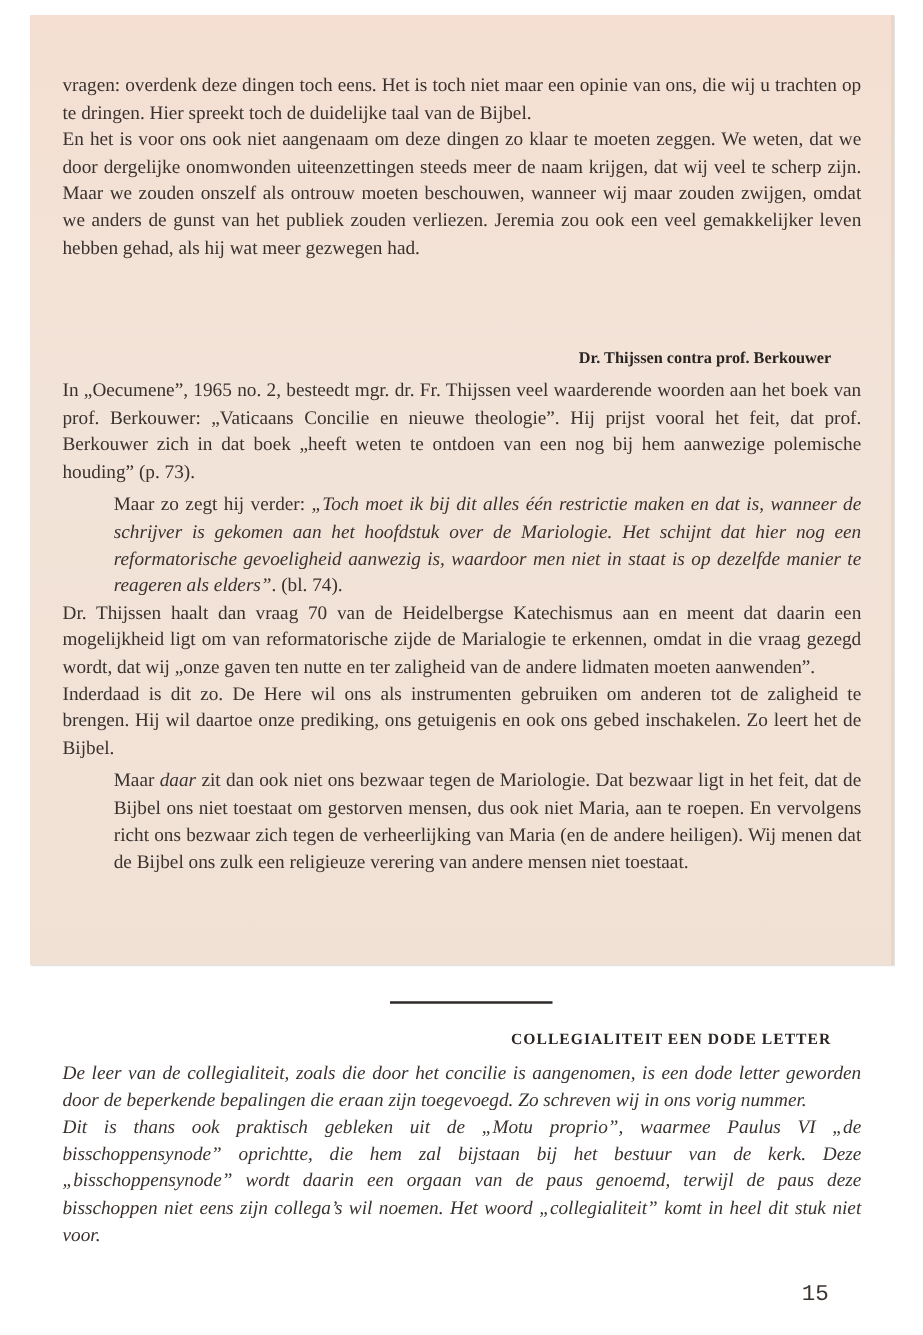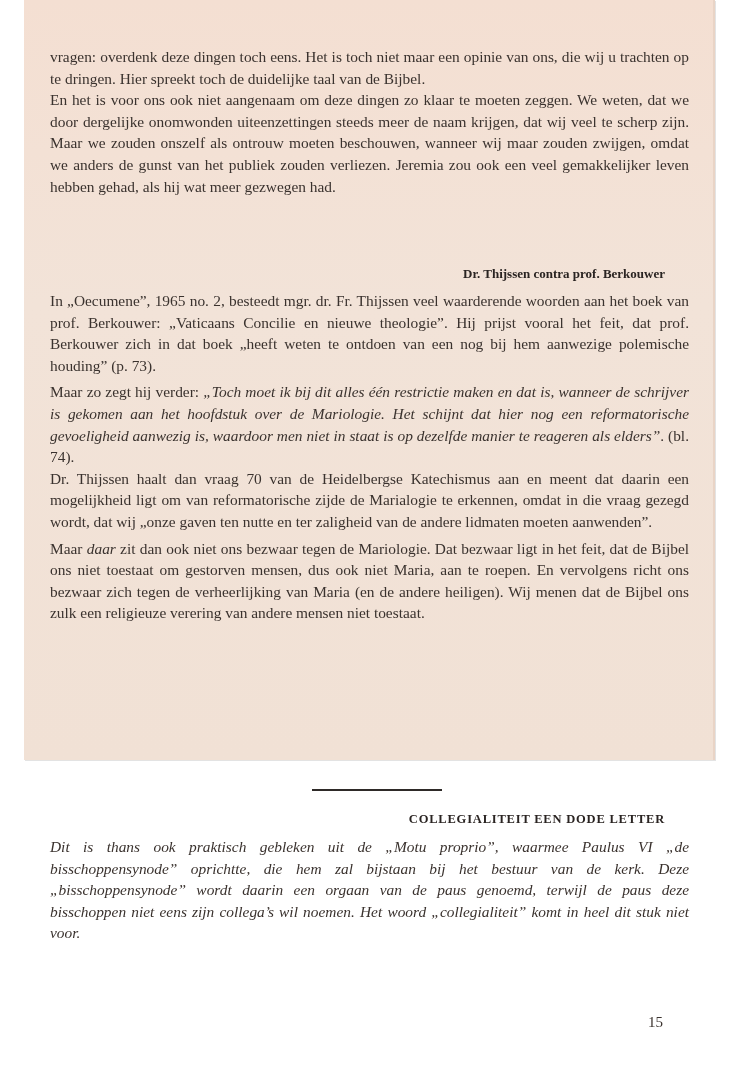--- a/index.html
+++ b/index.html
@@ -1,69 +1,71 @@
 <!DOCTYPE html>
 <html><head>
 <meta charset="utf-8">
 <style>
   html, body { margin: 0; padding: 0; background: #ffffff; }
   body { width: 738px; height: 1068px; position: relative; overflow: hidden; }
   .page {
-    position: absolute; left: 24px; top: 0; width: 689px; height: 760px;
+    position: absolute; left: 24px; top: 12px; width: 689px; height: 760px;
     background: #f2e1d5;
     background-image: linear-gradient(180deg, #f4dfd2 0%, #f2e3d8 40%, #f1e1d5 100%);
     border-right: 2px solid #e9d4c6;
     box-shadow: 1px 1px 0 #e3e3e3;
   }
   .col {
     position: absolute; left: 26px; width: 639px;
     font-family: "Liberation Serif", "DejaVu Serif", serif;
     font-size: 15.4px; line-height: 21.6px; color: #3a322e;
     text-align: justify;
   }
   .col p { margin: 0; text-align: justify; text-align-last: left; }
-  .col p.gap { margin-top: 5px; }
+  .col p.gap { margin-top: 5px; margin-left: 41px; }
   .heading {
     font-family: "Liberation Serif", "DejaVu Serif", serif;
     font-weight: bold; font-size: 13px; color: #2a2422;
     text-align: center; position: absolute; right: 48px;
   }
   .caps { letter-spacing: 0.8px; font-size: 12.5px; }
   .divider {
     position: absolute; left: 288px; top: 789px; width: 130px; height: 2px;
     background: #2e2a28;
   }
   i, .it { font-style: italic; }
   .pagenum {
     position: absolute; right: 50px; top: 1014px;
-    font-family: Liberation Serif, serif;
-    font-size: 15px; color: #3a322e;
+    font-family: Liberation Mono, monospace;
+    font-size: 18px; color: #3a322e;
   }
 </style>
 </head>
 <body>
 
 <div class="page">
 
   <div class="col" style="top:46px;">
     <p>vragen: overdenk deze dingen toch eens. Het is toch niet maar een opinie van ons, die wij u trachten op te dringen. Hier spreekt toch de duidelijke taal van de Bijbel.</p>
     <p>En het is voor ons ook niet aangenaam om deze dingen zo klaar te moeten zeggen. We weten, dat we door dergelijke onomwonden uiteenzettingen steeds meer de naam krijgen, dat wij veel te scherp zijn. Maar we zouden onszelf als ontrouw moeten beschouwen, wanneer wij maar zouden zwijgen, omdat we anders de gunst van het publiek zouden verliezen. Jeremia zou ook een veel gemakkelijker leven hebben gehad, als hij wat meer gezwegen had.</p>
   </div>
 
   <div class="heading" style="top:266px;">Dr. Thijssen contra prof. Berkouwer</div>
 
   <div class="col" style="top:290px;">
     <p>In „Oecumene”, 1965 no. 2, besteedt mgr. dr. Fr. Thijssen veel waarderende woorden aan het boek van prof. Berkouwer: „Vaticaans Concilie en nieuwe theologie”. Hij prijst vooral het feit, dat prof. Berkouwer zich in dat boek „heeft weten te ontdoen van een nog bij hem aanwezige polemische houding” (p. 73).</p>
     <p class="gap"><span>Maar zo zegt hij verder: </span><i>„Toch moet ik bij dit alles één restrictie maken en dat is, wanneer de schrijver is gekomen aan het hoofdstuk over de Mariologie. Het schijnt dat hier nog een reformatorische gevoeligheid aanwezig is, waardoor men niet in staat is op dezelfde manier te reageren als elders”</i><span>. (bl. 74).</span></p>
     <p>Dr. Thijssen haalt dan vraag 70 van de Heidelbergse Katechismus aan en meent dat daarin een mogelijkheid ligt om van reformatorische zijde de Marialogie te erkennen, omdat in die vraag gezegd wordt, dat wij „onze gaven ten nutte en ter zaligheid van de andere lidmaten moeten aanwenden”.</p>
+    <p>Inderdaad is dit zo. De Here wil ons als instrumenten gebruiken om anderen tot de zaligheid te brengen. Hij wil daartoe onze prediking, ons getuigenis en ook ons gebed inschakelen. Zo leert het de Bijbel.</p>
     <p class="gap"><span>Maar </span><i>daar</i><span> zit dan ook niet ons bezwaar tegen de Mariologie. Dat bezwaar ligt in het feit, dat de Bijbel ons niet toestaat om gestorven mensen, dus ook niet Maria, aan te roepen. En vervolgens richt ons bezwaar zich tegen de verheerlijking van Maria (en de andere heiligen). Wij menen dat de Bijbel ons zulk een religieuze verering van andere mensen niet toestaat.</span></p>
   </div>
 
   <div class="divider"></div>
 
   <div class="heading caps" style="top:812px;">COLLEGIALITEIT EEN DODE LETTER</div>
 
   <div class="col it" style="top:836px;">
+    <p>De leer van de collegialiteit, zoals die door het concilie is aangenomen, is een dode letter geworden door de beperkende bepalingen die eraan zijn toegevoegd. Zo schreven wij in ons vorig nummer.</p>
     <p>Dit is thans ook praktisch gebleken uit de „Motu proprio”, waarmee Paulus VI „de bisschoppensynode” oprichtte, die hem zal bijstaan bij het bestuur van de kerk. Deze „bisschoppensynode” wordt daarin een orgaan van de paus genoemd, terwijl de paus deze bisschoppen niet eens zijn collega’s wil noemen. Het woord „collegialiteit” komt in heel dit stuk niet voor.</p>
   </div>
 
   <div class="pagenum">15</div>
 </div>
 
 </body></html>

